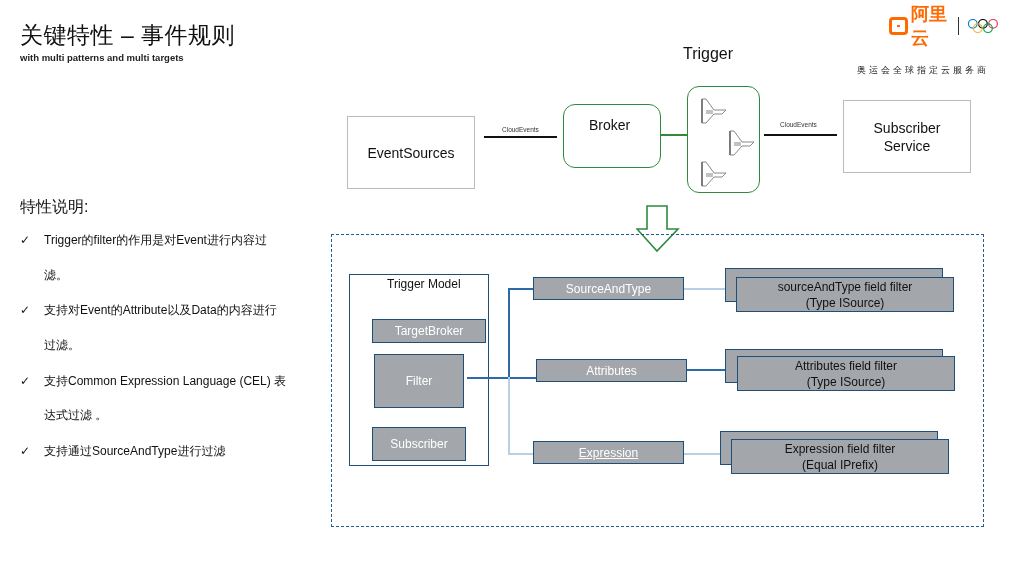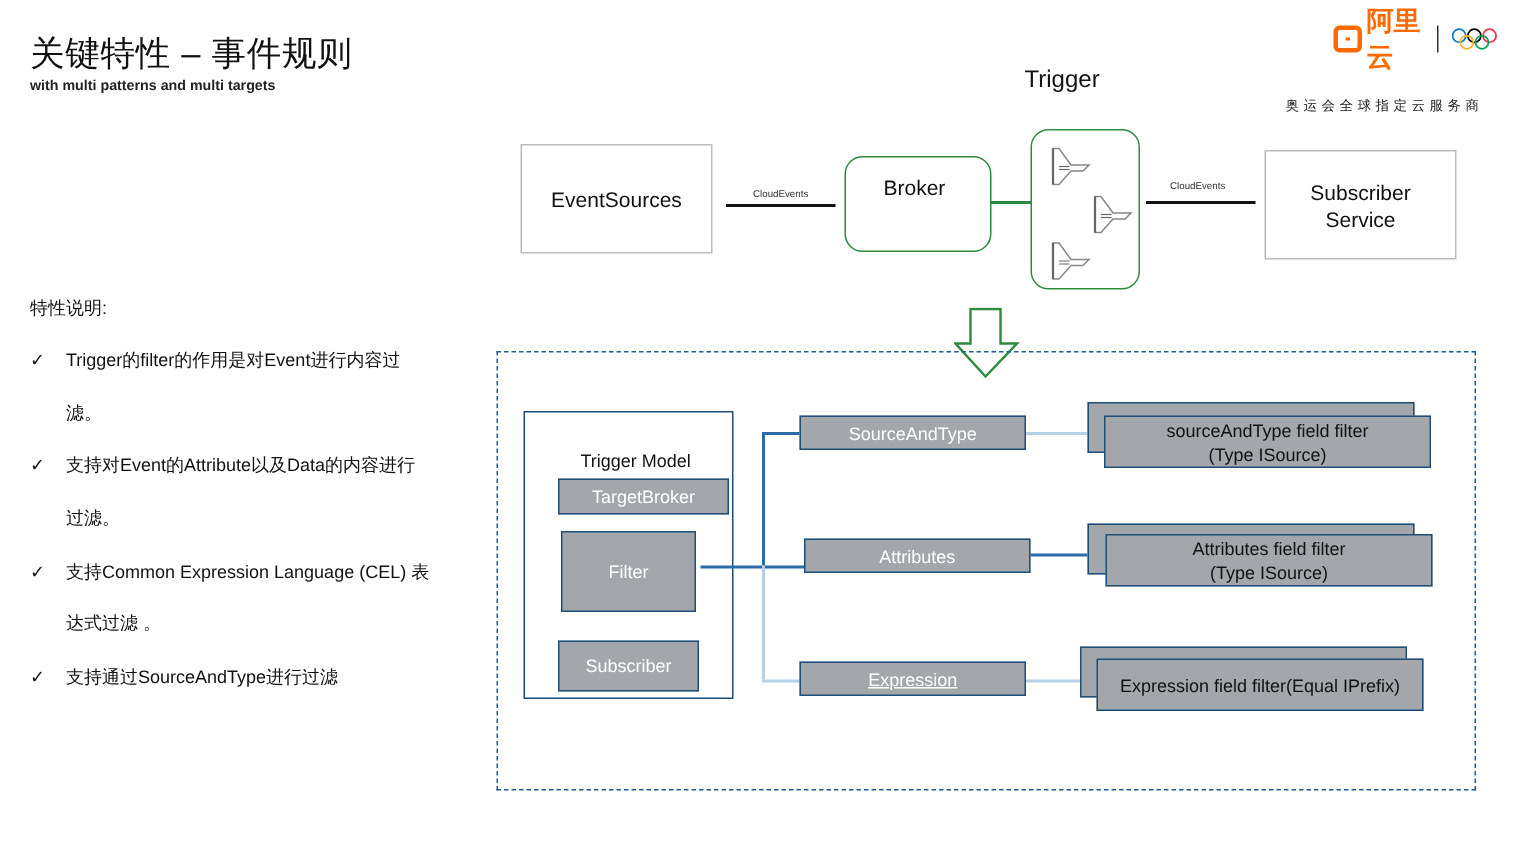--- a/index.html
+++ b/index.html
@@ -20,29 +20,29 @@
     .logo-caption { left: 4px; top: 30px; font-size: 9px; letter-spacing: 3px; color: #222; white-space: nowrap; margin-top: 20px; }
 
     .trigger-title { left: 683px; top: 45px; font-size: 16px; color: #111; }
 
     .box-plain { background: #fff; border: 1.5px solid #b8bcc0; box-sizing: border-box; display: flex; align-items: center; justify-content: center; text-align: center; font-size: 14px; color: #111; }
     .box-green { border: 1.5px solid #2e8b3e; border-radius: 12px; box-sizing: border-box; background: #fff; }
 
     .hline { height: 1.5px; background: #111; }
     .ce-label { font-size: 6.5px; color: #333; }
 
-    .desc-heading { left: 20px; top: 197px; font-size: 12px; }
+    .desc-heading { left: 20px; top: 197px; font-size: 16px; }
     .bullet { left: 20px; font-size: 12px; line-height: 12px; }
     .bullet .check { position: absolute; left: 0; top: 0; }
     .bullet .txt { position: absolute; left: 24px; top: 0; white-space: nowrap; }
 
     .dashed-panel { left: 331px; top: 234px; width: 653px; height: 293px; border: 1.5px dashed #1f5f99; box-sizing: border-box; }
 
     .model-box { left: 349px; top: 274px; width: 140px; height: 192px; border: 1.5px solid #1f4e79; box-sizing: border-box; background: #fff; }
-    .model-title { left: 387px; top: 300px; font-size: 12px; }
+    .model-title { left: 387px; top: 277px; font-size: 12px; }
     .gray-box { background: #a3a6aa; border: 1.5px solid #1f4e79; box-sizing: border-box; color: #fff; font-size: 12px; display: flex; align-items: center; justify-content: center; text-align: center; }
     .filter-box { background: #a3a6aa; border: 1.5px solid #1f4e79; box-sizing: border-box; color: #111; font-size: 12px; display: flex; align-items: center; justify-content: center; text-align: center; line-height: 16px; }
     .filter-back { background: #a3a6aa; border: 1.5px solid #1f4e79; box-sizing: border-box; }
 
     .conn { background: #2c6aa8; }
     .conn-light { background: #b8d0e6; }
   </style>
 </head>
 <body>
 
@@ -60,21 +60,21 @@
       <circle cx="36" cy="9" r="6" fill="none" stroke="#ee334e" stroke-width="1.6"></circle>
       <circle cx="15" cy="15" r="6" fill="none" stroke="#fcb131" stroke-width="1.6"></circle>
       <circle cx="29" cy="15" r="6" fill="none" stroke="#00a651" stroke-width="1.6"></circle>
     </svg>
   </div>
   <div class="abs logo-caption">奥运会全球指定云服务商</div>
 </div>
 
 <div class="abs trigger-title">Trigger</div>
 
-<div class="abs box-plain" style="left:347px; top:96px; width:128px; height:73px;">
+<div class="abs box-plain" style="left:347px; top:116px; width:128px; height:73px;">
   <span>EventSources</span>
 </div>
 
 <div class="abs hline" style="left:484px; top:136px; width:73px;"></div>
 <div class="abs ce-label" style="left:502px; top:126px;">CloudEvents</div>
 
 <div class="abs box-green" style="left:563px; top:104px; width:98px; height:64px;"></div>
 <div class="abs" style="left:589px; top:117px; font-size:14px;">Broker</div>
 
 <div class="abs" style="left:660px; top:134px; width:54px; height:1.5px; background:#2e8b3e;"></div>
@@ -174,16 +174,16 @@
   <span>(Type ISource)</span>
 </div>
 
 <div class="abs filter-back" style="left:725px; top:349px; width:218px; height:34px;"></div>
 <div class="abs filter-box" style="left:737px; top:356px; width:218px; height:35px; flex-direction:column;">
   <span>Attributes field filter</span>
   <span>(Type ISource)</span>
 </div>
 
 <div class="abs filter-back" style="left:720px; top:431px; width:218px; height:34px;"></div>
-<div class="abs filter-box" style="left:731px; top:439px; width:218px; height:35px; flex-direction:row;">
+<div class="abs filter-box" style="left:731px; top:439px; width:218px; height:35px; flex-direction:column;">
   <span>Expression field filter</span>
   <span>(Equal IPrefix)</span>
 </div>
 
 </body></html>

